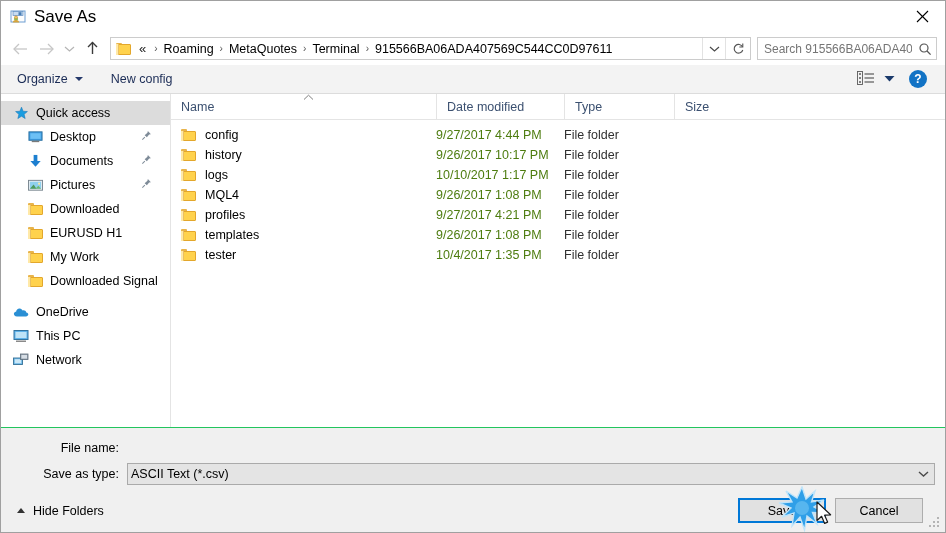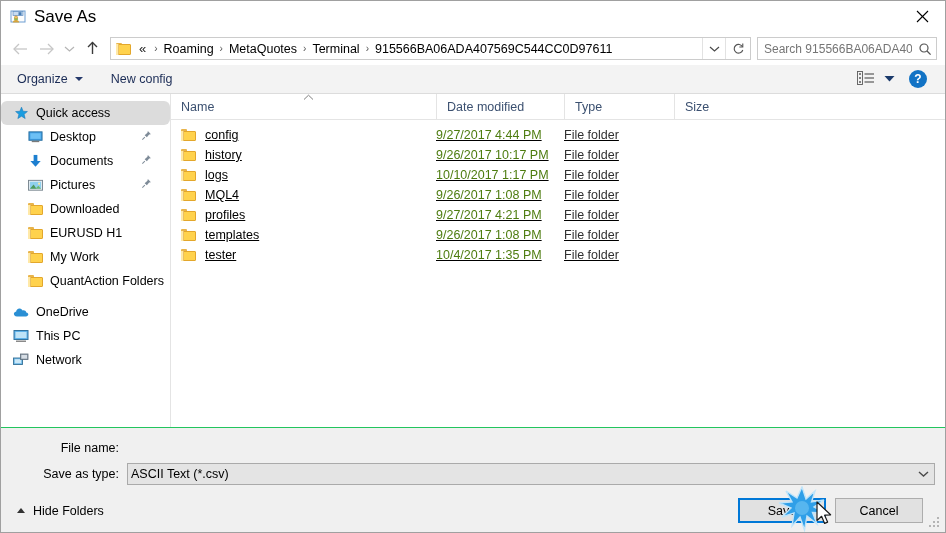--- a/index.html
+++ b/index.html
@@ -211,21 +211,21 @@
     align-items: center;
     padding-left: 12px;
     box-sizing: border-box;
     font-size: 12.5px;
     color: #000;
     position: relative;
     cursor: default;
     white-space: nowrap;
   }
   .side-item.level1 { padding-left: 26px; }
-  .side-item.selected { background: #dcdcdc; border-radius: 6px; }
+  .side-item.selected { background: #dcdcdc; }
   .side-ico {
     width: 16px; height: 16px;
     margin-right: 7px;
     flex: none;
     position: relative;
     display:flex; align-items:center; justify-content:center;
   }
   .side-label { overflow:hidden; }
   .pin {
     position: absolute;
@@ -303,21 +303,20 @@
     line-height: 9px;
   }
   .rows { flex: 1; overflow: hidden; padding-top: 5px;}
   .row {
     height: 20px;
     display: flex;
     align-items: center;
     font-size: 12.5px;
     color: #000;
     cursor: default;
-    text-decoration: underline;
   }
   .cell-name {
     width: 265px;
     display: flex;
     align-items: center;
     padding-left: 10px;
     box-sizing: border-box;
   }
   .cell-name .folder { margin-right: 9px; flex:none; }
   .cell-date { width: 128px; color: #4d7c0f; }
@@ -684,21 +683,21 @@
       </div>
 
       <div class="side-item level1">
         <span class="side-ico">
           <span class="folder">
               <span class="tab"></span>
               <span class="body"></span>
               <span class="shade"></span>
             </span>
         </span>
-        <span class="side-label">QuantAction Folders</span>
+        <span class="side-label">Downloaded Signal</span>
       </div>
 
       <div class="side-gap"></div>
 
       <div class="side-item">
         <span class="side-ico">
           <svg width="16" height="12" viewBox="0 0 16 12">
             <path d="M4 10.5 C1.8 10.5 0.7 9 0.9 7.6 C1.1 6.3 2.2 5.7 3.1 5.7 C3.2 3.7 4.9 2.3 6.8 2.5
                      C8.1 2.6 9.1 3.5 9.5 4.5 C11 3.9 13 4.8 13.3 6.4 C14.6 6.5 15.4 7.5 15.3 8.6
                      C15.2 9.7 14.2 10.5 13 10.5 Z" fill="#2a8fd4"></path>

